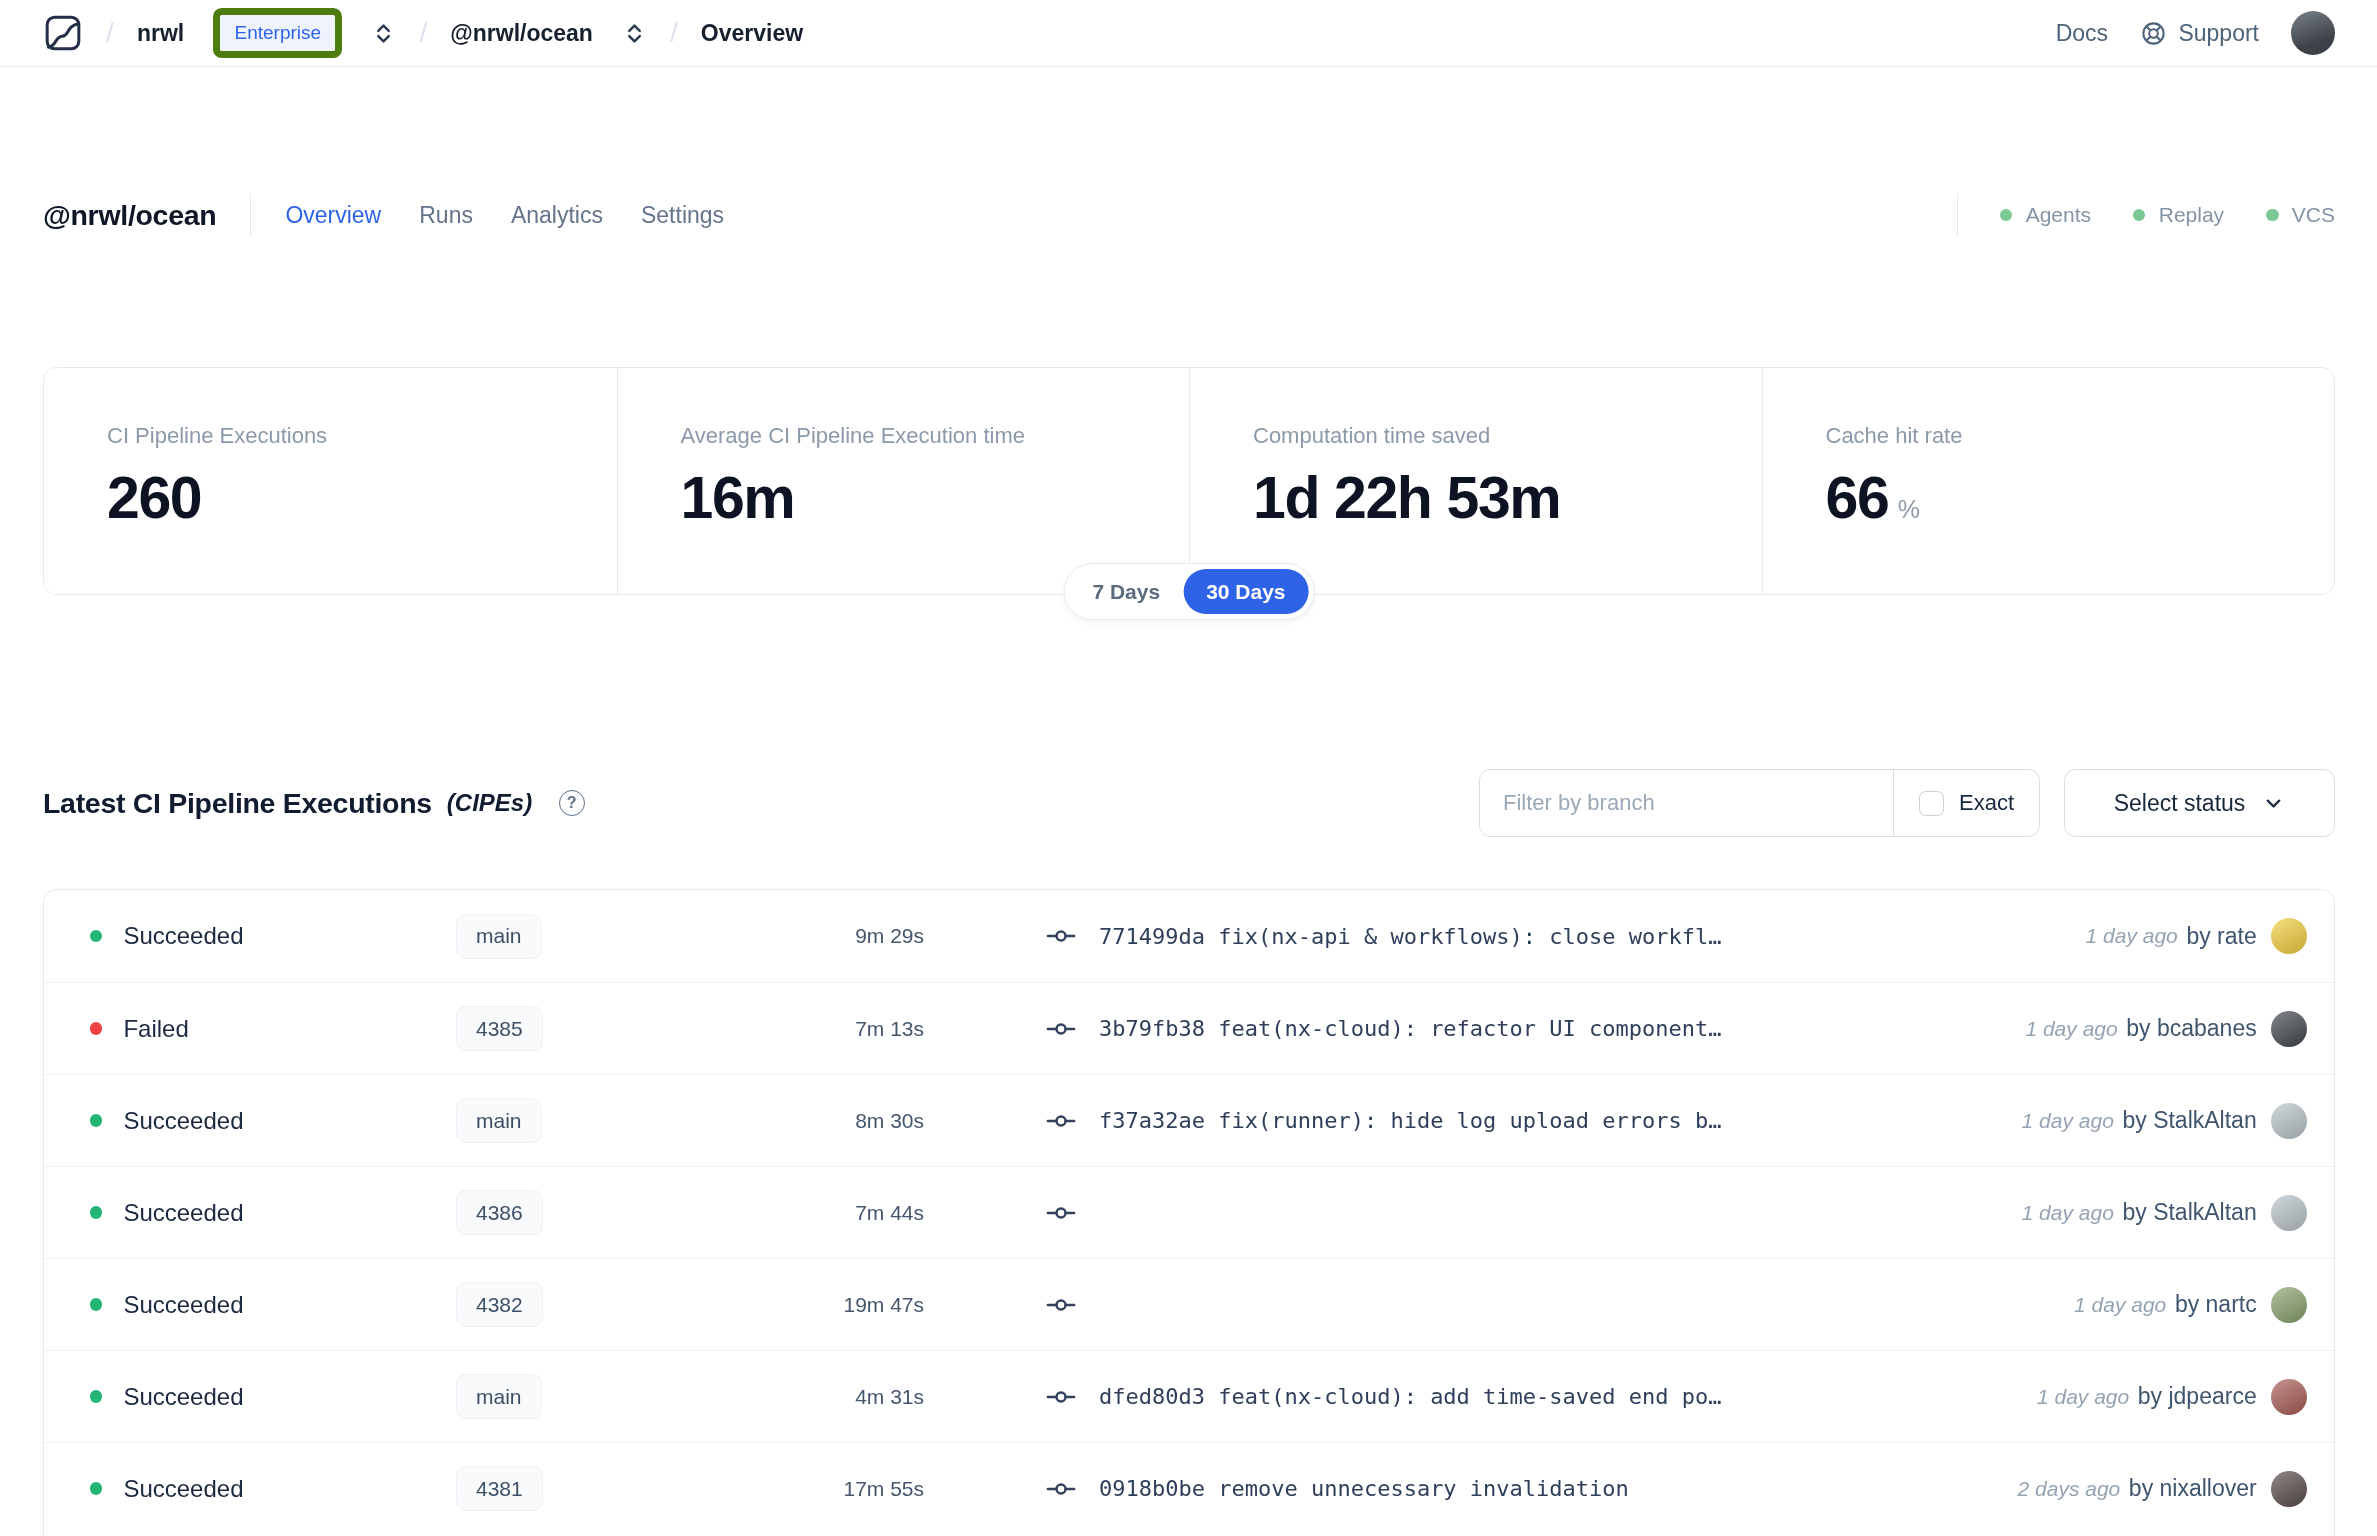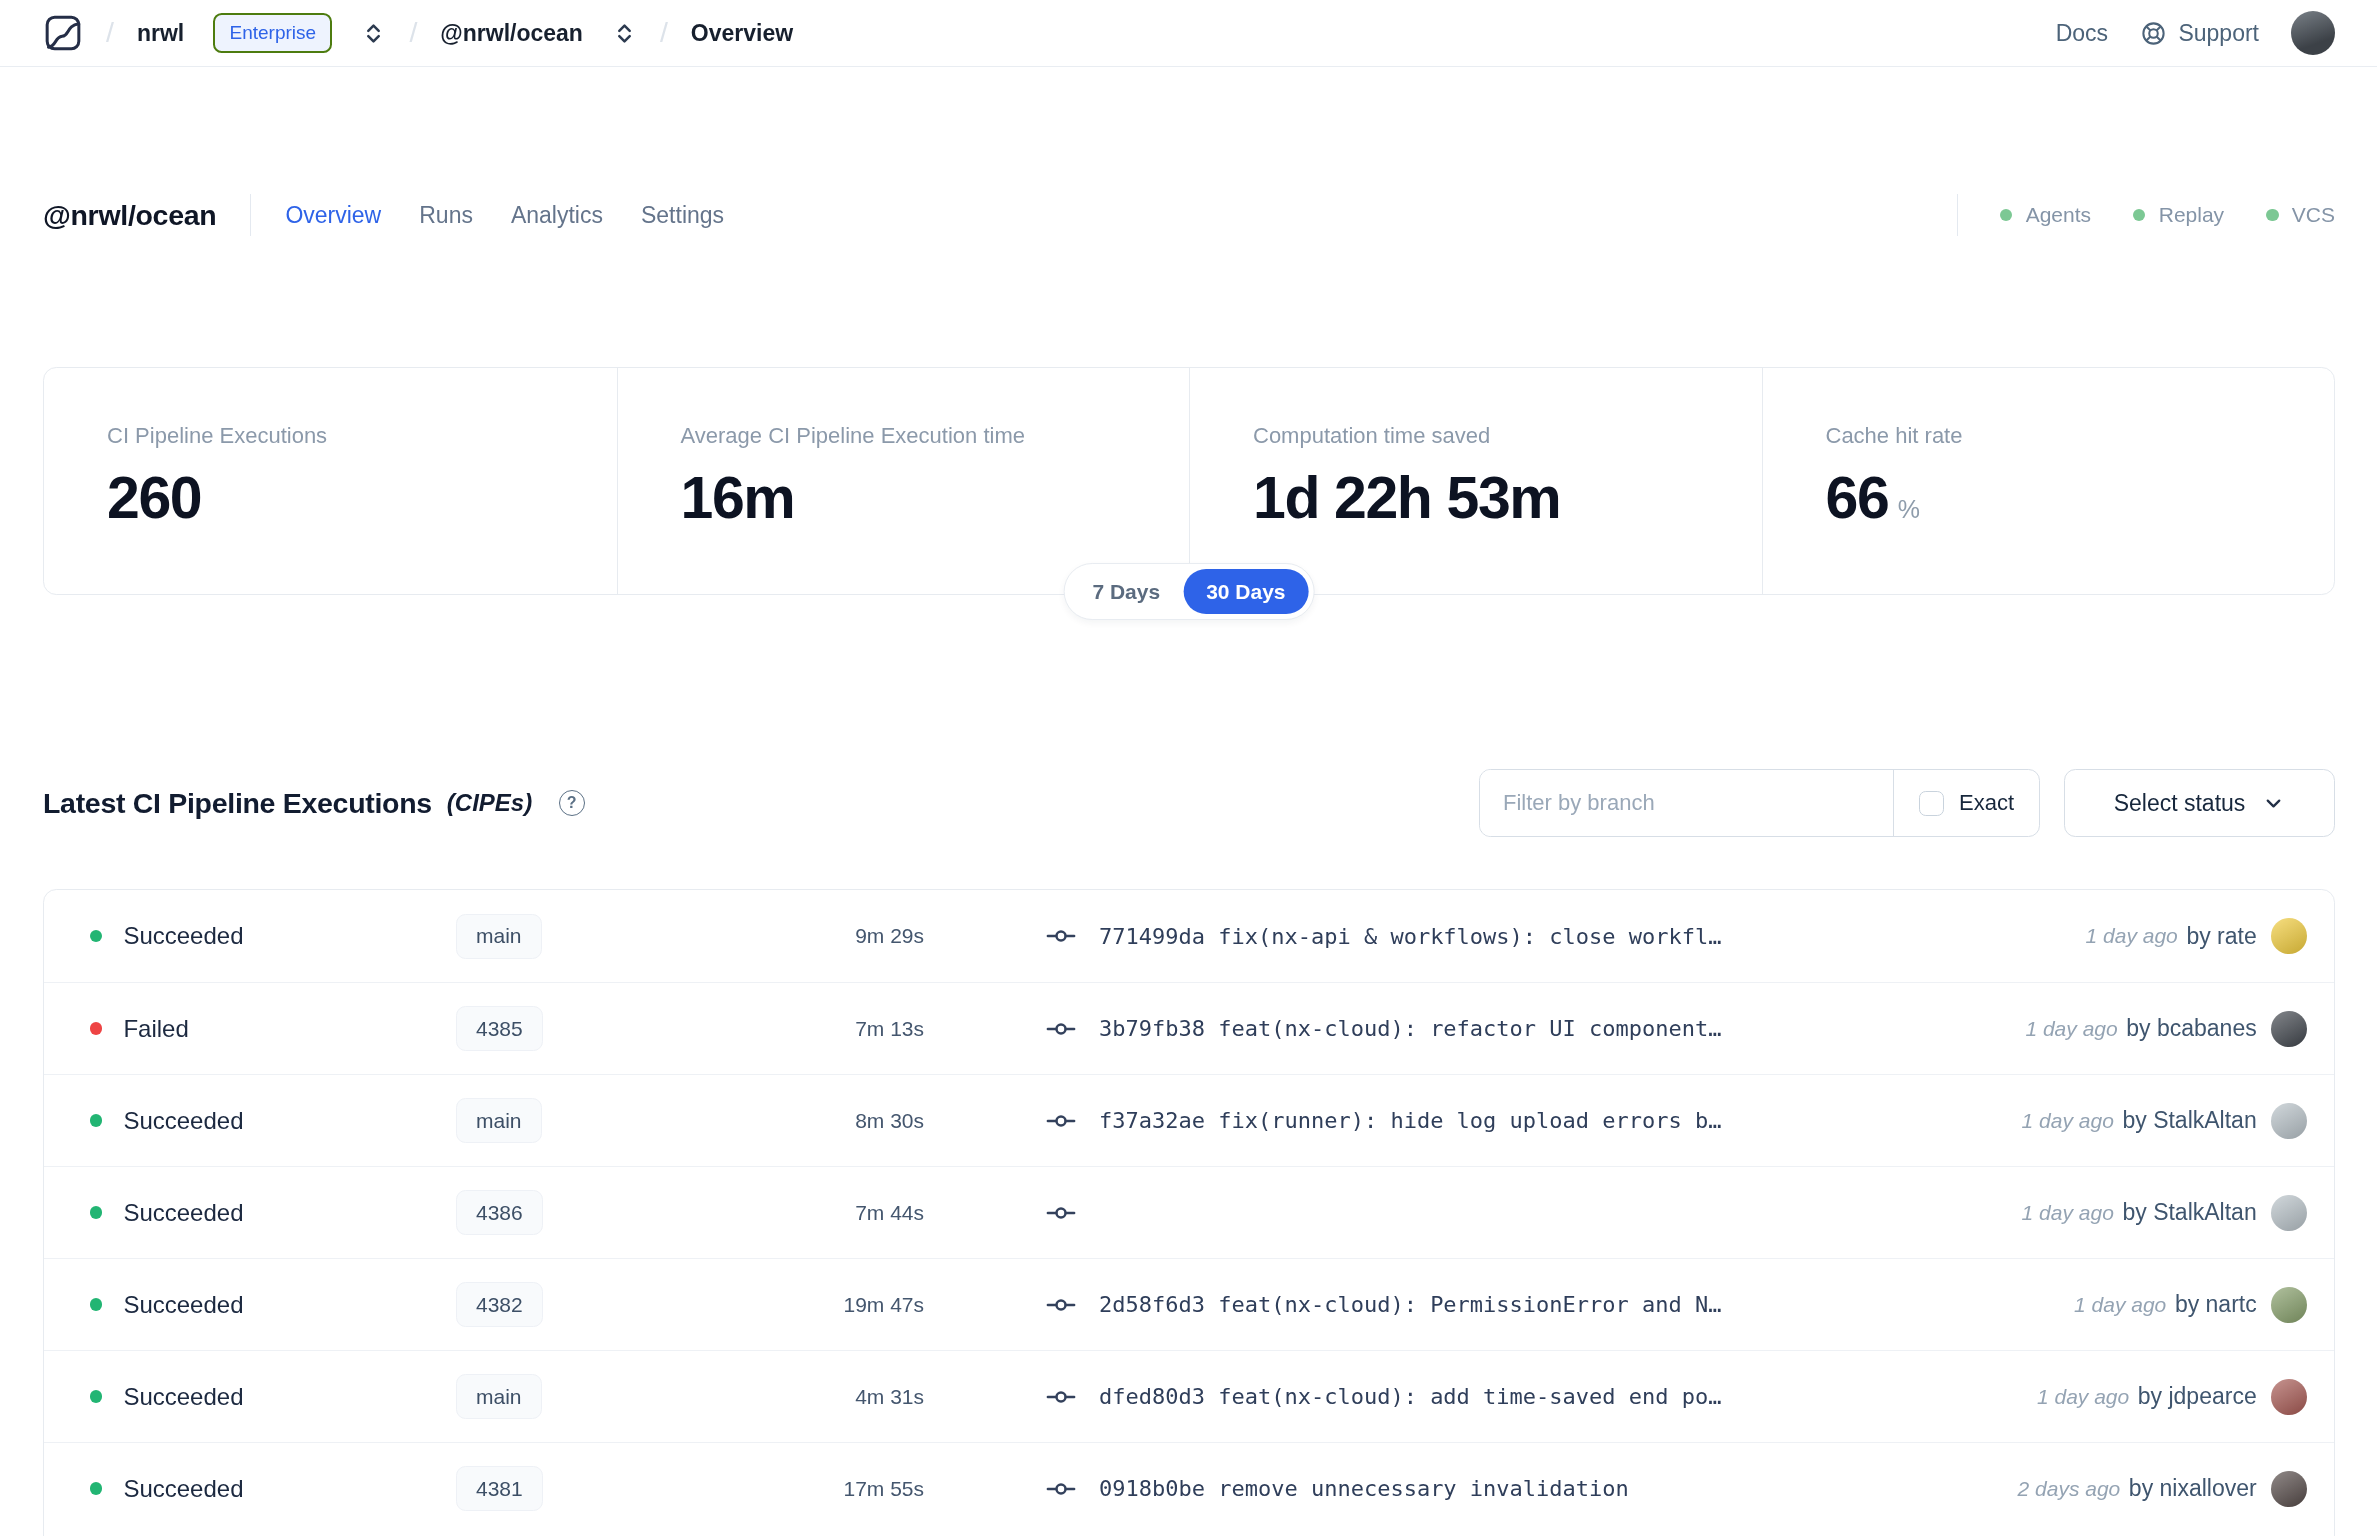--- a/index.html
+++ b/index.html
@@ -14,21 +14,21 @@
     height:67px; border-bottom:1px solid #e9edf2; background:#fff;
     display:flex; align-items:center; justify-content:space-between; padding:0 43px;
   }
   .crumbs { display:flex; align-items:center; gap:23px; }
   .logo-box { width:40px; height:40px; display:flex; align-items:center; justify-content:center; cursor:pointer; }
   .crumb-slash { color:#dde3ea; font-size:28.5px; font-weight:300; transform:translateY(-1px); }
   .crumb-item { font-size:23px; font-weight:700; color:#17202e; }
   .crumb-group { display:flex; align-items:center; gap:29px; }
   .enterprise-badge {
     font-size:19px; font-weight:500; color:var(--accent-blue,#2e63e8);
-    background:#eef3fe; border:2px solid #4d7c0f; border-radius:8.6px; padding:6.7px 14.3px;
+    background:#eef3fe; border:7px solid #4d7c0f; border-radius:8.6px; padding:6.7px 14.3px;
   }
   .updown { width:25px; height:25px; display:inline-flex; cursor:pointer; }
   .nav-right { display:flex; align-items:center; gap:32px; }
   .nav-link { font-size:23px; font-weight:500; color:#4c6379; display:flex; align-items:center; gap:11.4px; cursor:pointer; }
   .nav-avatar { width:44px; height:44px; border-radius:50%; background:#565d63;
     background-image:linear-gradient(160deg,#7a8188 0%,#3c4147 70%); }
 
   
   .ws-header { margin-top:124px; height:48px; padding:0 43px; display:flex; align-items:center; }
   .ws-name { font-size:28.5px; font-weight:700; color:#0f1626; letter-spacing:-0.3px; }
@@ -342,21 +342,20 @@
     <div class="cell-branch">
       <span class="branch-badge">4382</span>
     </div>
     <div class="cell-duration">19m 47s</div>
     <div class="cell-commit">
       <svg class="commit-icon" viewBox="0 0 24 24" fill="none" stroke="#33415c" stroke-width="2" stroke-linecap="round">
         <circle cx="12" cy="12" r="3.6"></circle>
         <line x1="1.5" y1="12" x2="8" y2="12"></line>
         <line x1="16" y1="12" x2="22.5" y2="12"></line>
       </svg>
-      <span class="commit-text">2d58f6d3 feat(nx-cloud): PermissionError and N…</span>
     </div>
     <div class="cell-meta">
       <span class="time-ago">1 day ago</span>
       <span class="author">by nartc</span>
       <span class="avatar" style="background-color: rgb(135, 160, 107);"></span>
     </div>
   </div>
 
   <div class="row">
     <div class="cell-status">

